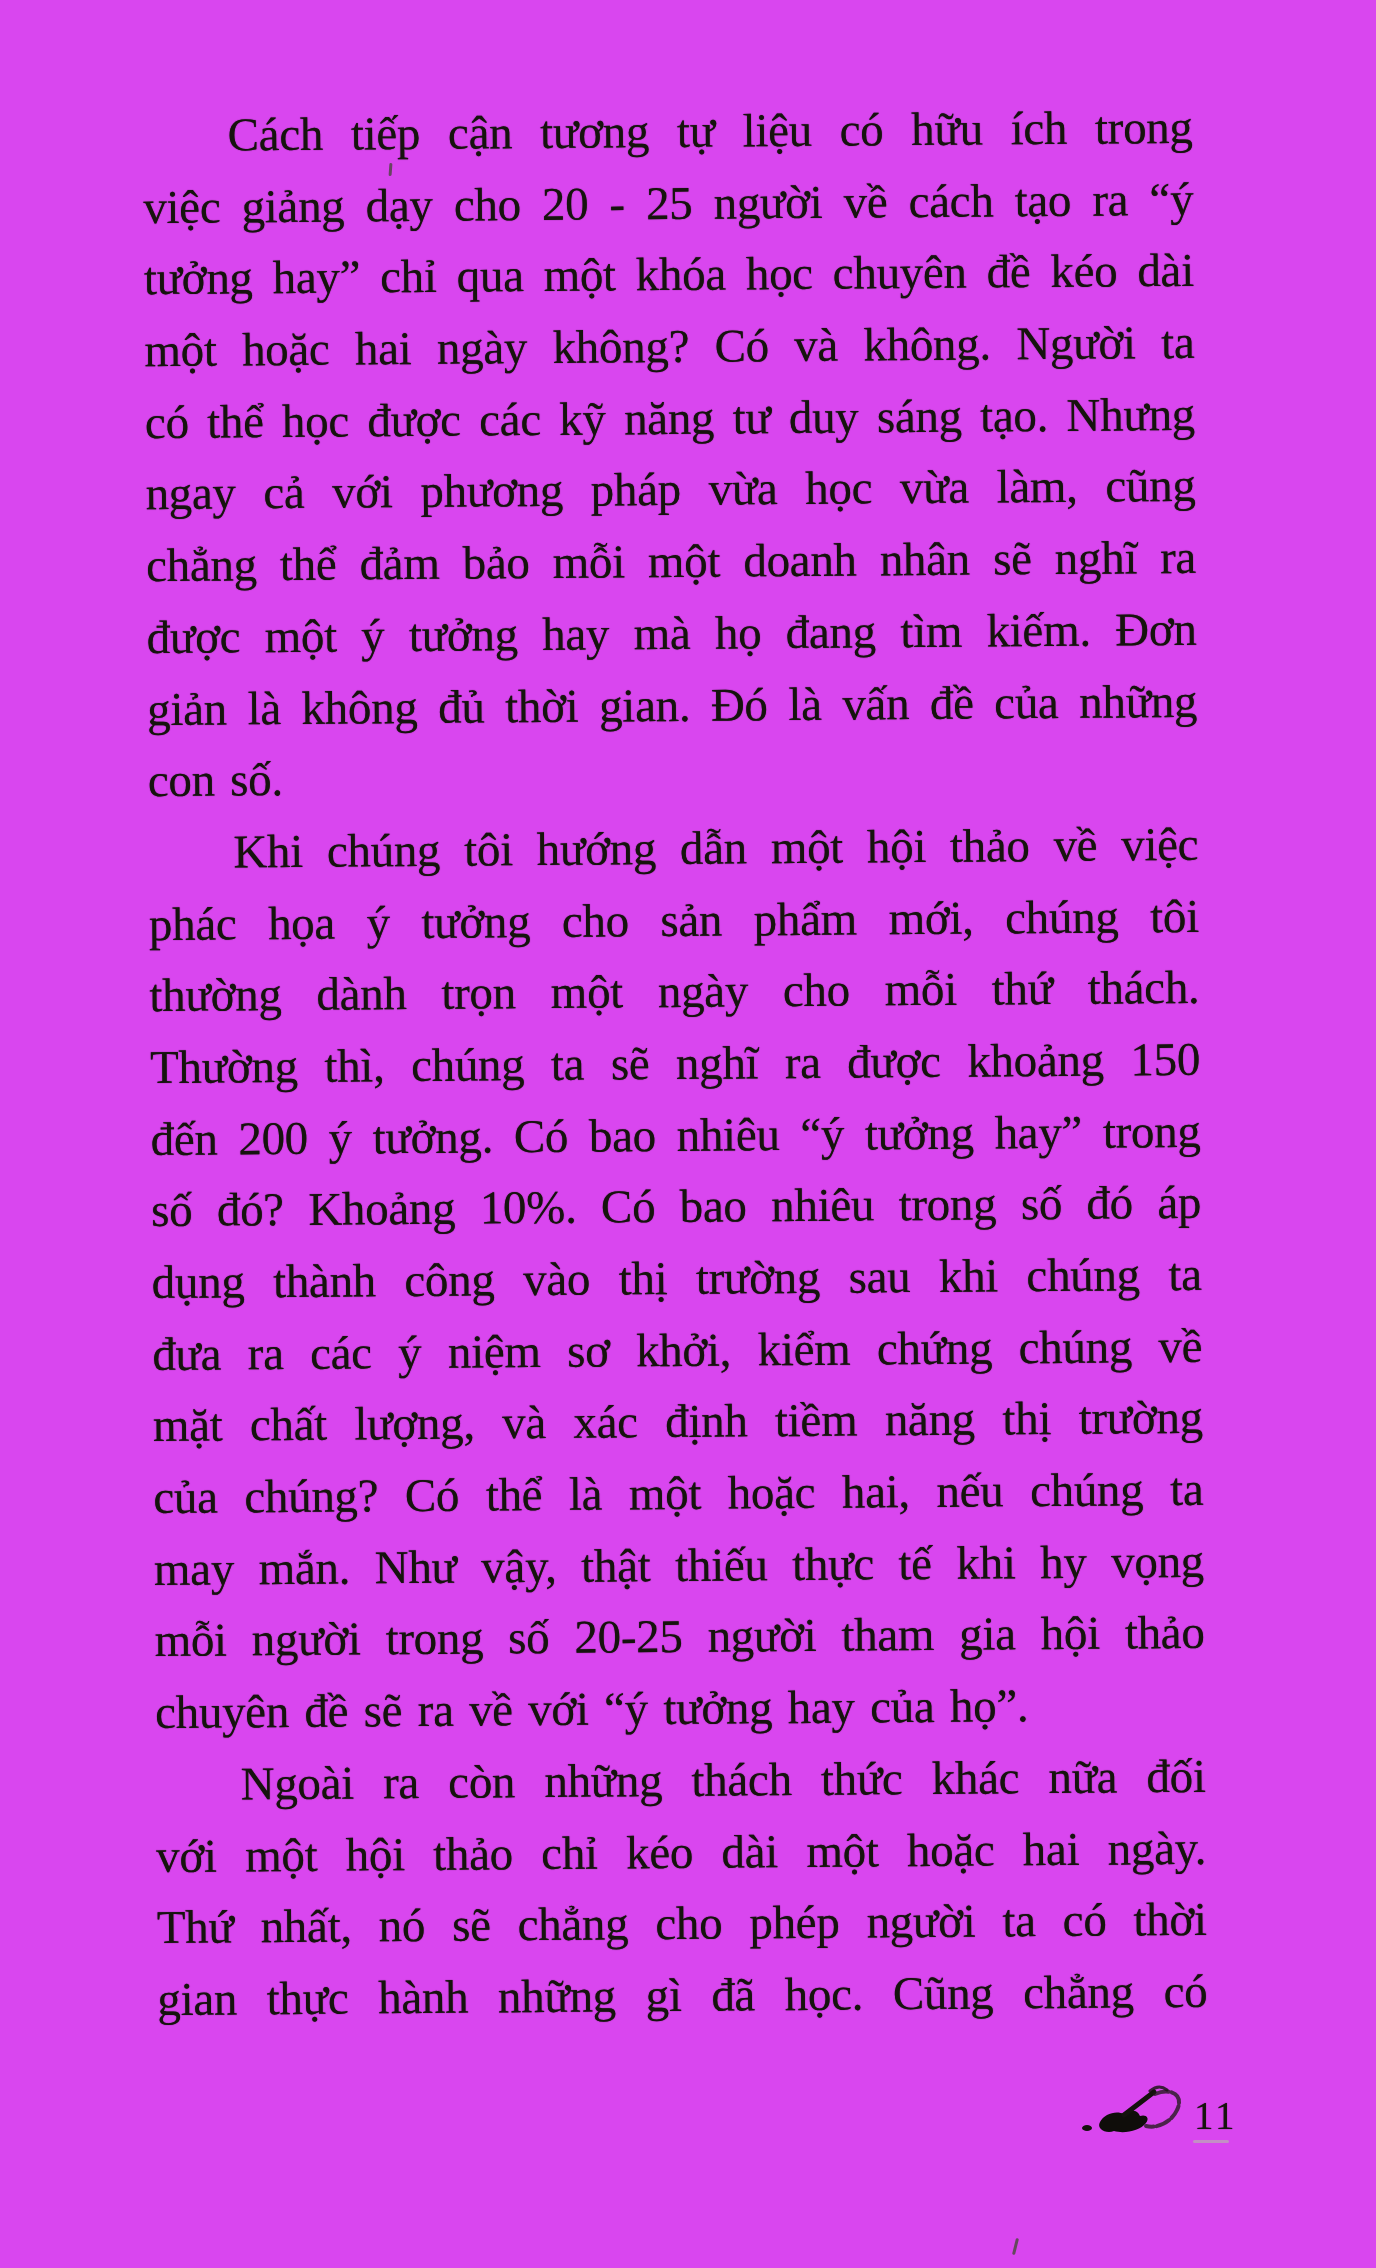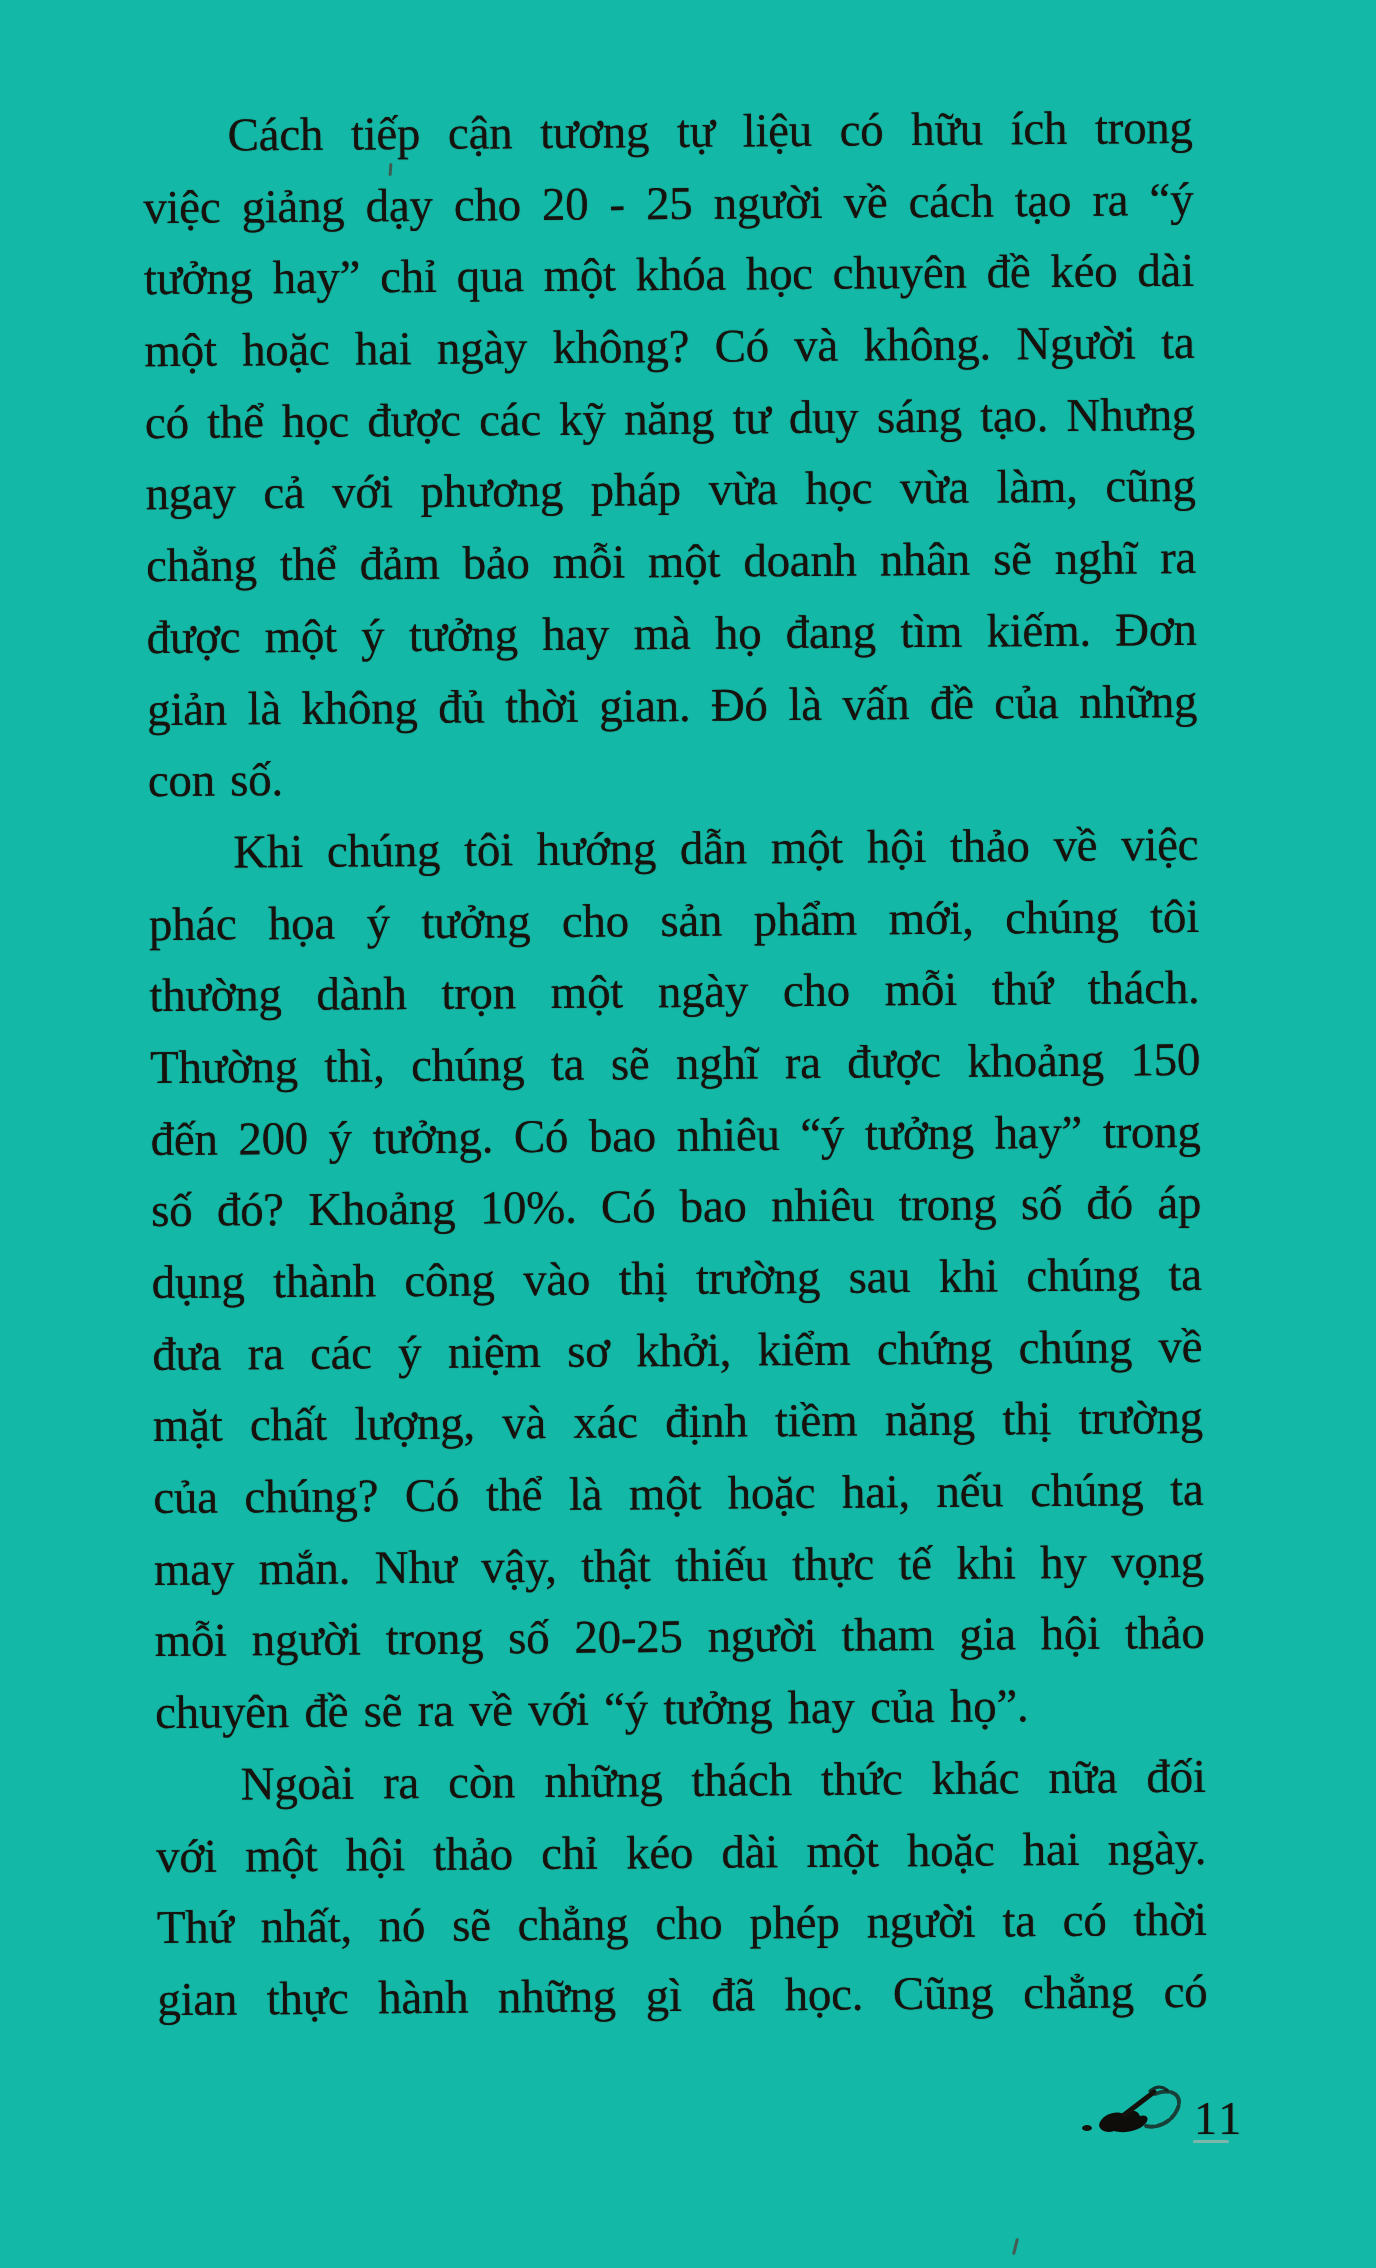--- a/index.html
+++ b/index.html
@@ -5,21 +5,21 @@
   html, body {
     margin: 0;
     padding: 0;
     background: #e8e8e6;
   }
   .page {
     position: relative;
     width: 1376px;
     height: 2268px;
     margin: 0 auto;
-    background: #14b8a6;
+    background: #d946ef;
     overflow: hidden;
     font-family: "Liberation Serif", "DejaVu Serif", serif;
     color: #16130e;
   }
   .text-block {
     position: absolute;
     left: 150px;
     top: 96px;
     width: 1050px;
     transform: rotate(-0.45deg);
@@ -52,21 +52,21 @@
     position: absolute;
     left: 0;
     top: 2px;
     width: 112px;
     height: 58px;
   }
   .page-number {
     position: absolute;
     left: 114px;
     top: 14px;
-    font-size: 46px;
+    font-size: 39px;
     line-height: 1;
     letter-spacing: 3px;
     color: #16130e;
     text-shadow: 0 0 1px rgba(25, 20, 12, 0.8);
   }
   .page-number-underline {
     position: absolute;
     left: 113px;
     top: 58px;
     width: 36px;

